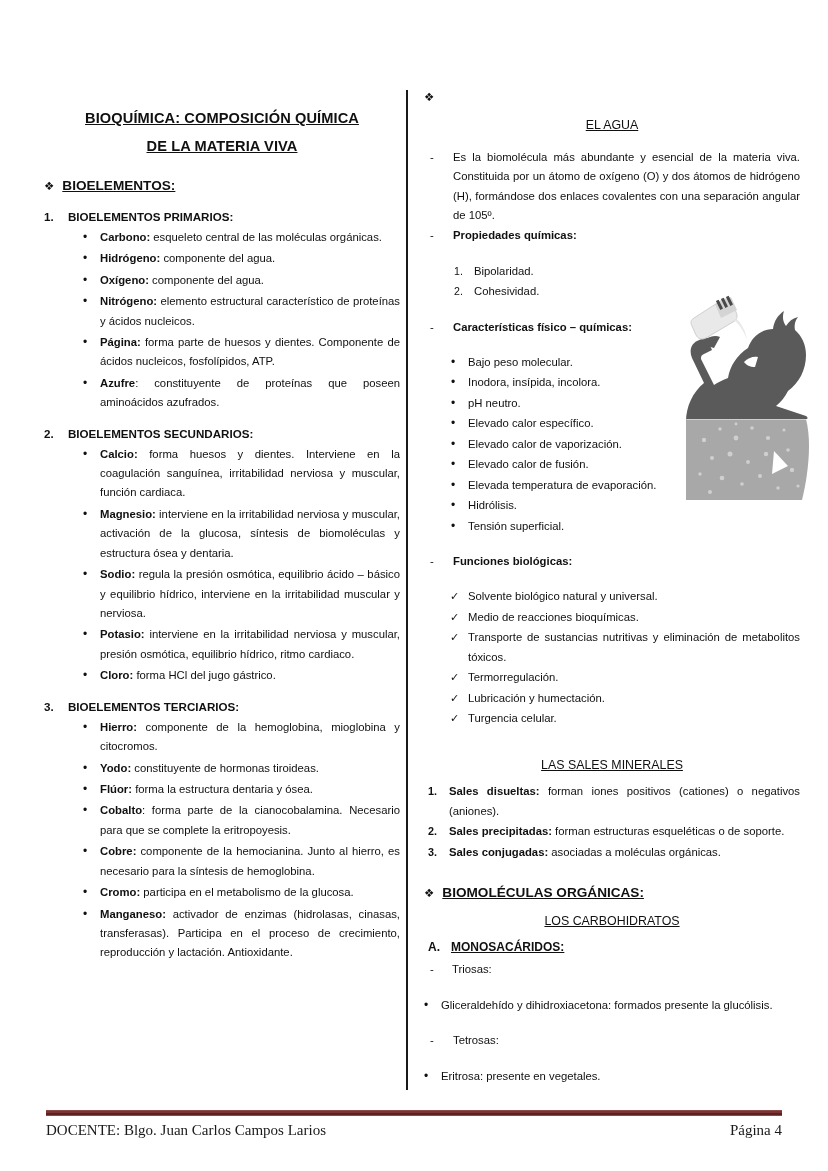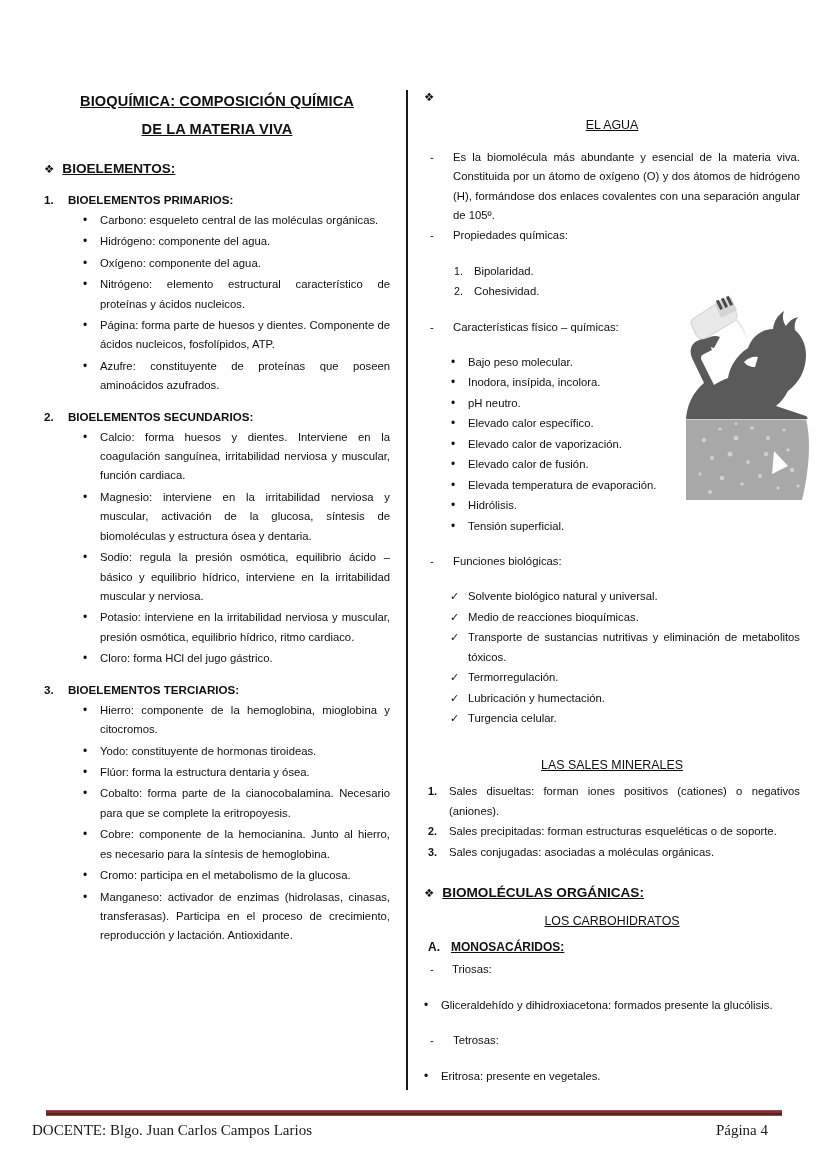--- a/index.html
+++ b/index.html
@@ -25,21 +25,21 @@
     position: absolute;
     left: 44px;
     top: 88px;
     width: 756px;
     height: 1000px;
     display: flex;
   }
   .col {
     position: relative;
   }
-  .col-left  { width: 362px; padding-right: 16px; }
+  .col-left  { width: 362px; padding-right: 6px; margin-top: 17px; }
   .col-div   { width: 2px; background: #1a1a1a; margin: 2px 0 0 0; height: 1000px; }
   .col-right { width: 392px; padding-left: 16px; }
 
   
   .doc-title {
     text-align: center;
     font-weight: bold;
     font-size: 14.6px;
     line-height: 1.9;
     letter-spacing: .1px;
@@ -94,21 +94,21 @@
     font-size: 11.3px;
     line-height: 1.72;
     margin-bottom: 1px;
     text-align: justify;
   }
   li.bul > .mk { flex: 0 0 17px; font-size: 12px; line-height: 1.62; }
   li.dsh > .mk { flex: 0 0 23px; font-size: 11.3px; }
   li.chk > .mk { flex: 0 0 18px; font-size: 11px; }
   li.nli > .mk { flex: 0 0 20px; font-size: 10.6px; }
   .bd { flex: 1 1 auto; text-align: justify; text-justify: inter-word; }
-  .bd b { font-weight: normal; }
+  .bd b { font-weight: bold; }
 
   
   .col-left ul.blist { padding-left: 39px; }
   .col-left li.bul { margin-bottom: 2px; }
 
   
   .col-right ul.dlist { padding-left: 6px; }
   .col-right ul.sub-b { padding-left: 27px; margin-top: 1px; }
   .col-right ul.sub-n { padding-left: 30px; margin-top: 1px; }
   .col-right ul.sub-c { padding-left: 26px; margin-top: 1px; }
@@ -153,21 +153,21 @@
     border-top: 1px solid #8d4a4a;
     border-bottom: 1px solid #8d4a4a;
   }
   .footer-rule::after{
     content:"";
     position:absolute; left:0; right:0; top:2px; height:2px;
     background:#5d2020;
   }
   .footer {
     position: absolute;
-    left: 32px;
+    left: 46px;
     top: 1122px;
     width: 736px;
     display: flex;
     justify-content: space-between;
     align-items: baseline;
     font-family: "Liberation Serif", serif;
     font-size: 15px;
     color: #1a1a1a;
   }
 </style>

